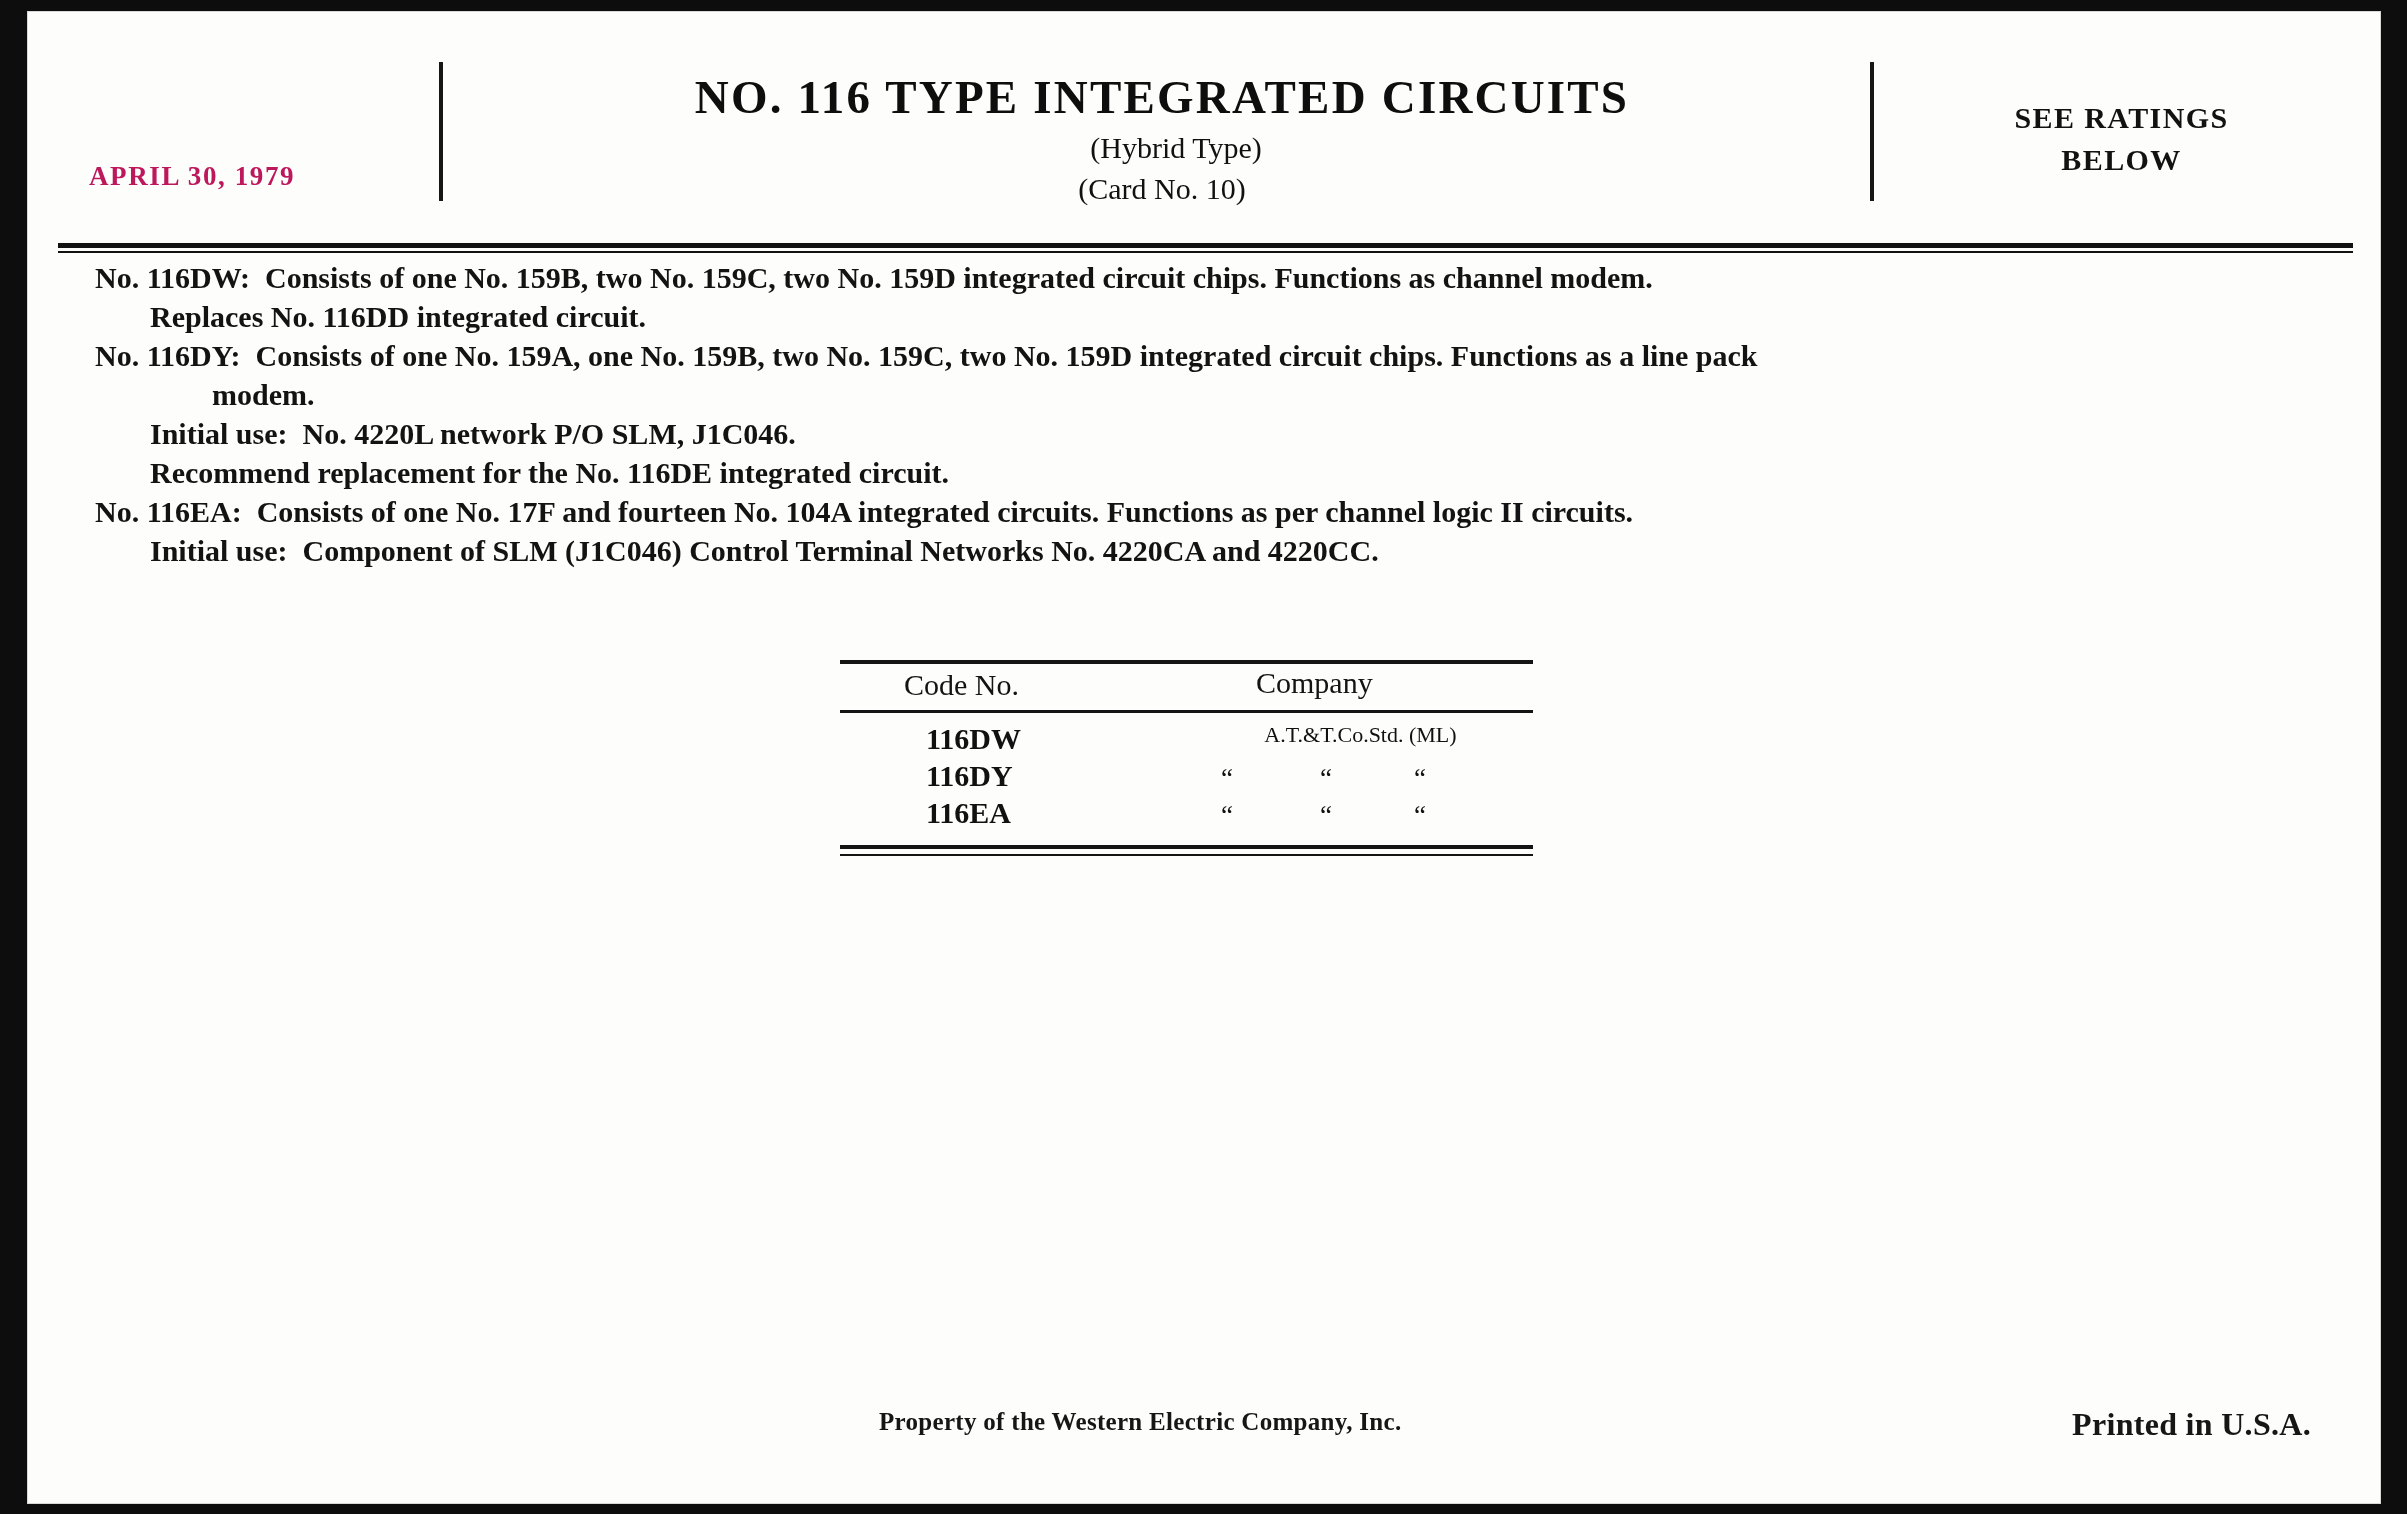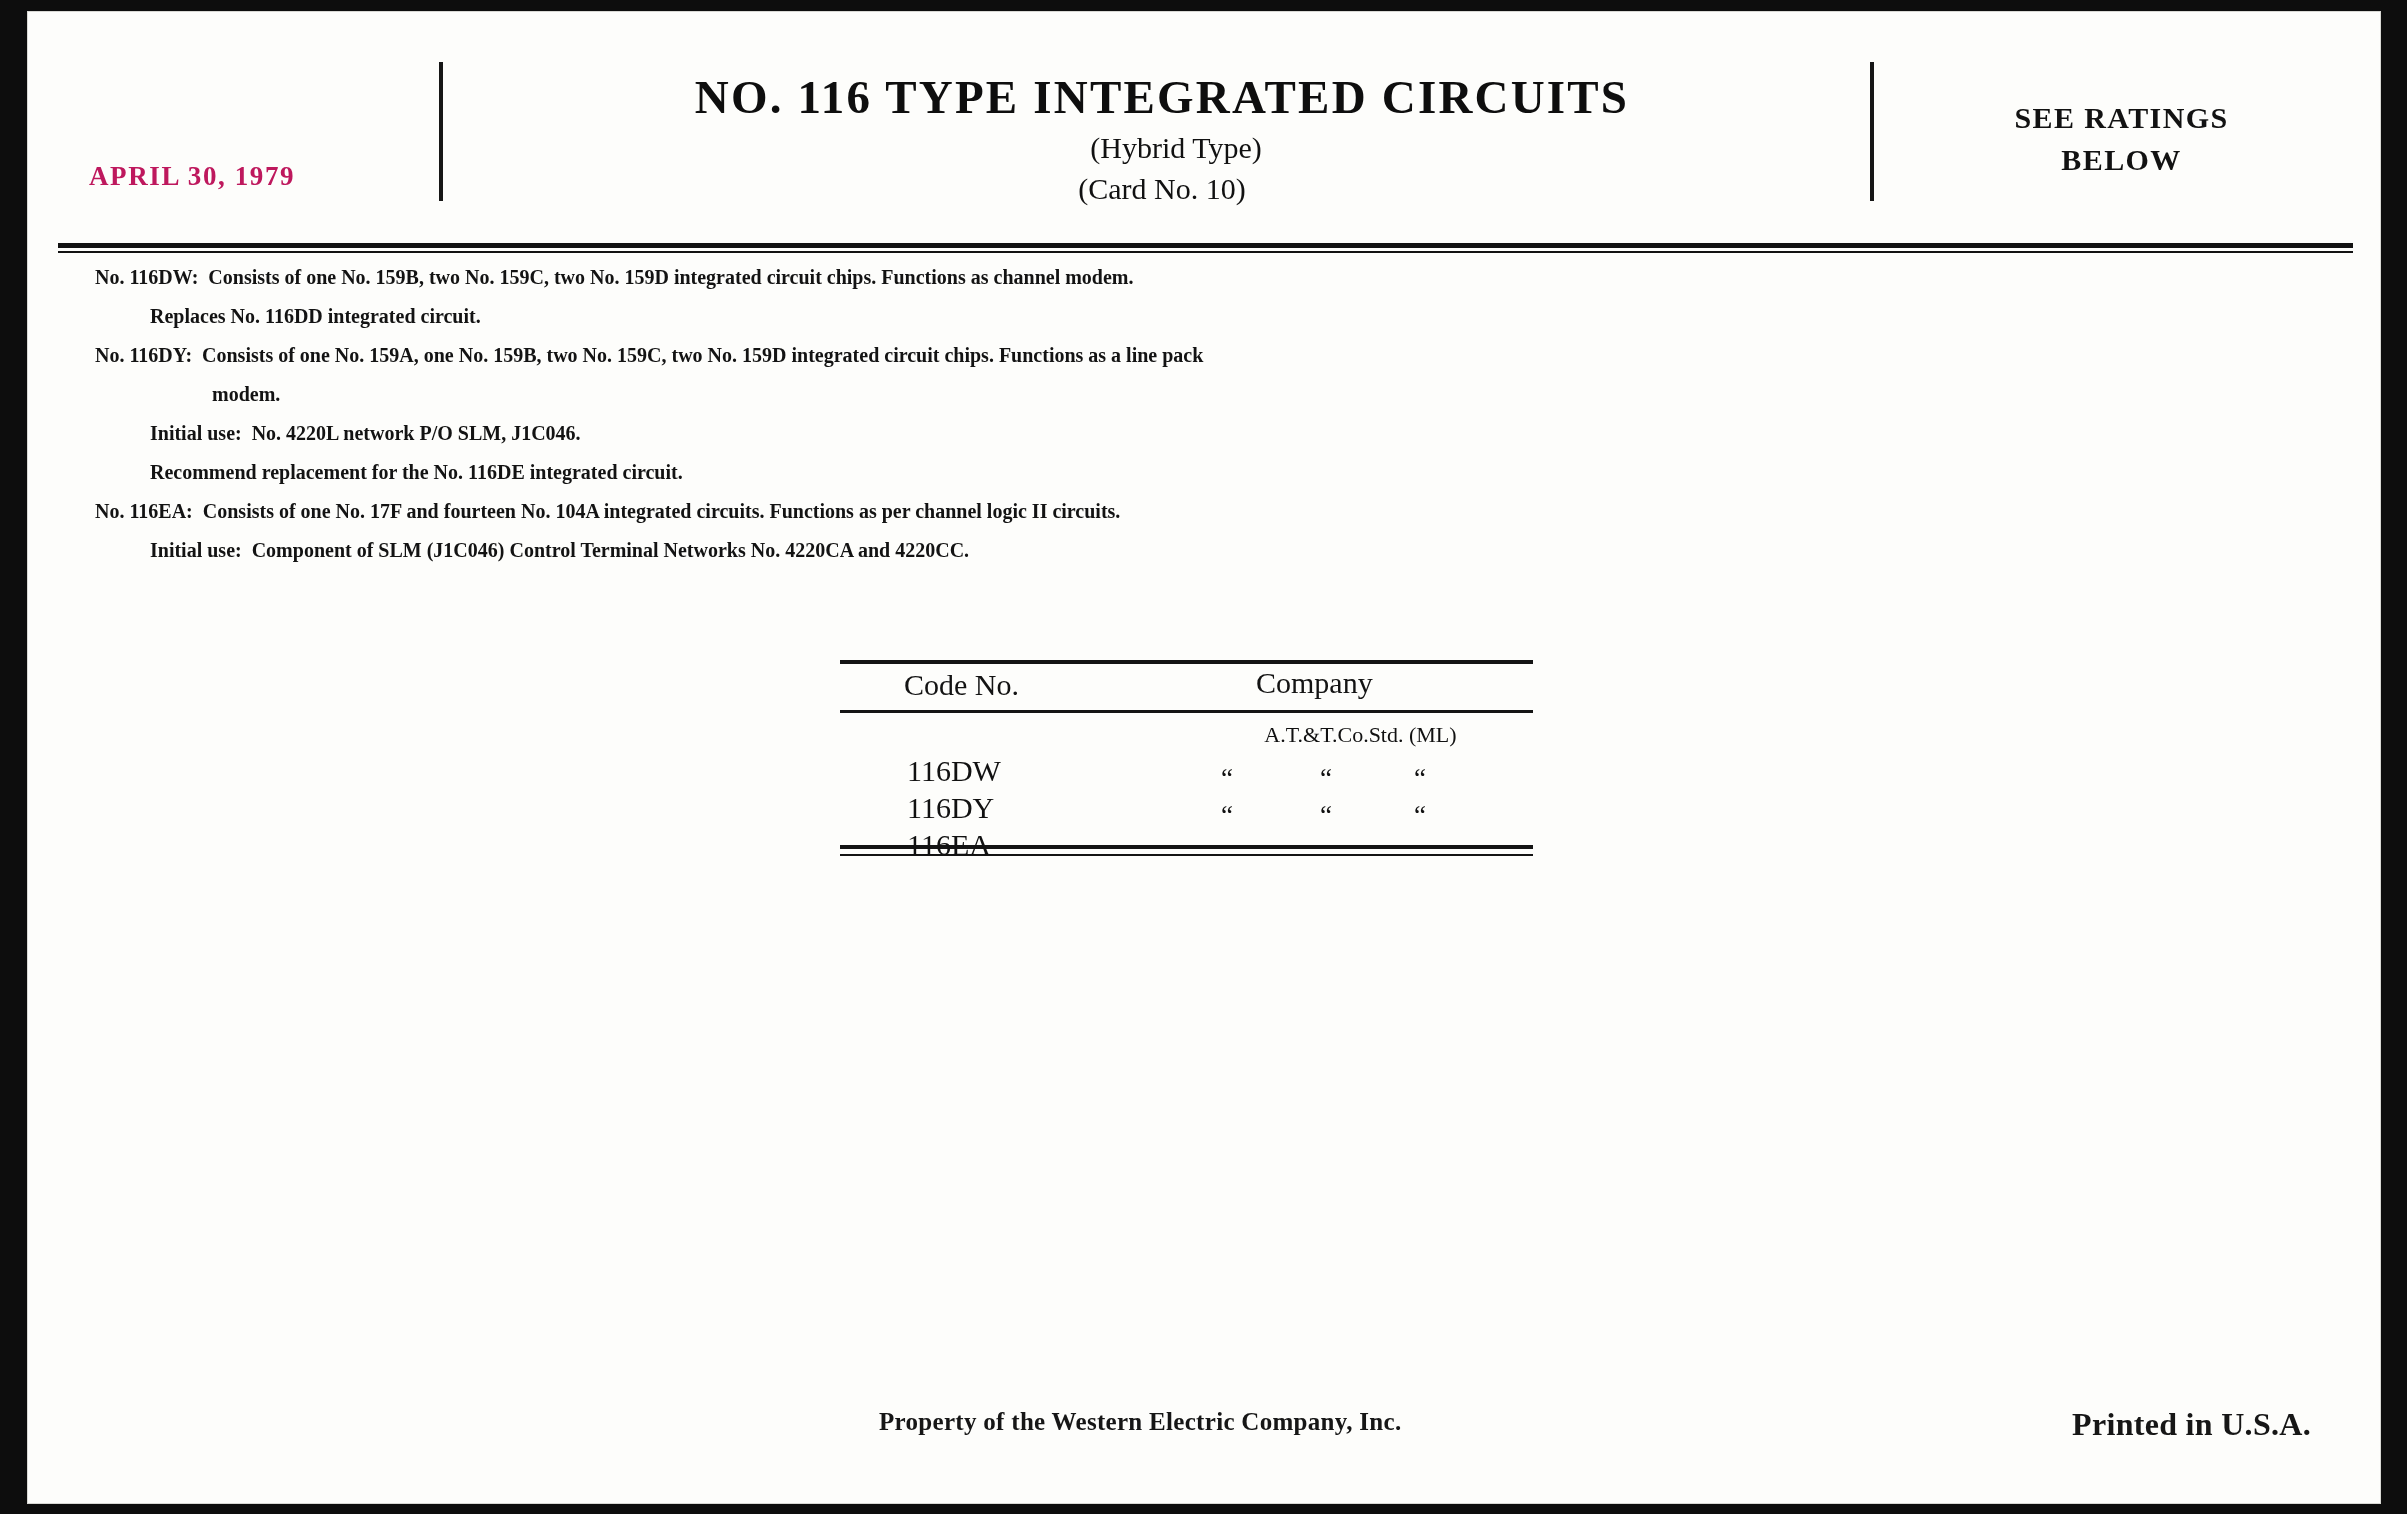--- a/index.html
+++ b/index.html
@@ -133,21 +133,21 @@
 
   
   .body-block {
     position: absolute;
     left: 67px;
     top: 246px;
     width: 2247px;
   }
   .line {
     font-family: "Liberation Serif", serif;
-    font-size: 20px;
+    font-size: 30px;
     line-height: 39px;
     color: #131313;
     white-space: pre;
     font-weight: 500;
   }
   .line.b {
     font-weight: bold;
   }
   .ind1 { padding-left: 55px; }
   .ind2 { padding-left: 117px; }
@@ -198,25 +198,24 @@
     position: relative;
     padding-top: 9px;
     padding-bottom: 12px;
   }
   .rt-row {
     position: relative;
     height: 37px;
   }
   .rt-code {
     position: absolute;
-    left: 67px;
-    font-size: 30px;
-    font-weight: normal;
-    color: #111;
-    margin-top: 32px;
+    left: 86px;
+    font-size: 30px;
+    font-weight: bold;
+    color: #111;
   }
   .rt-rating {
     position: absolute;
     left: 347px;
     width: 347px;
     text-align: center;
     font-size: 22px;
     color: #111;
   }
   .rt-ditto {

